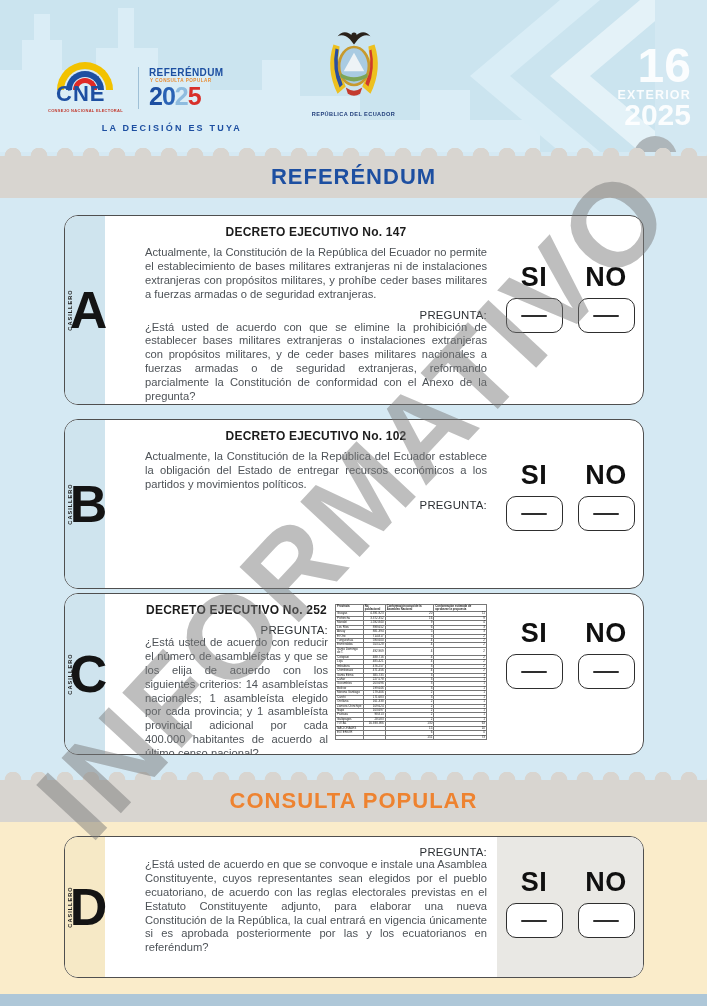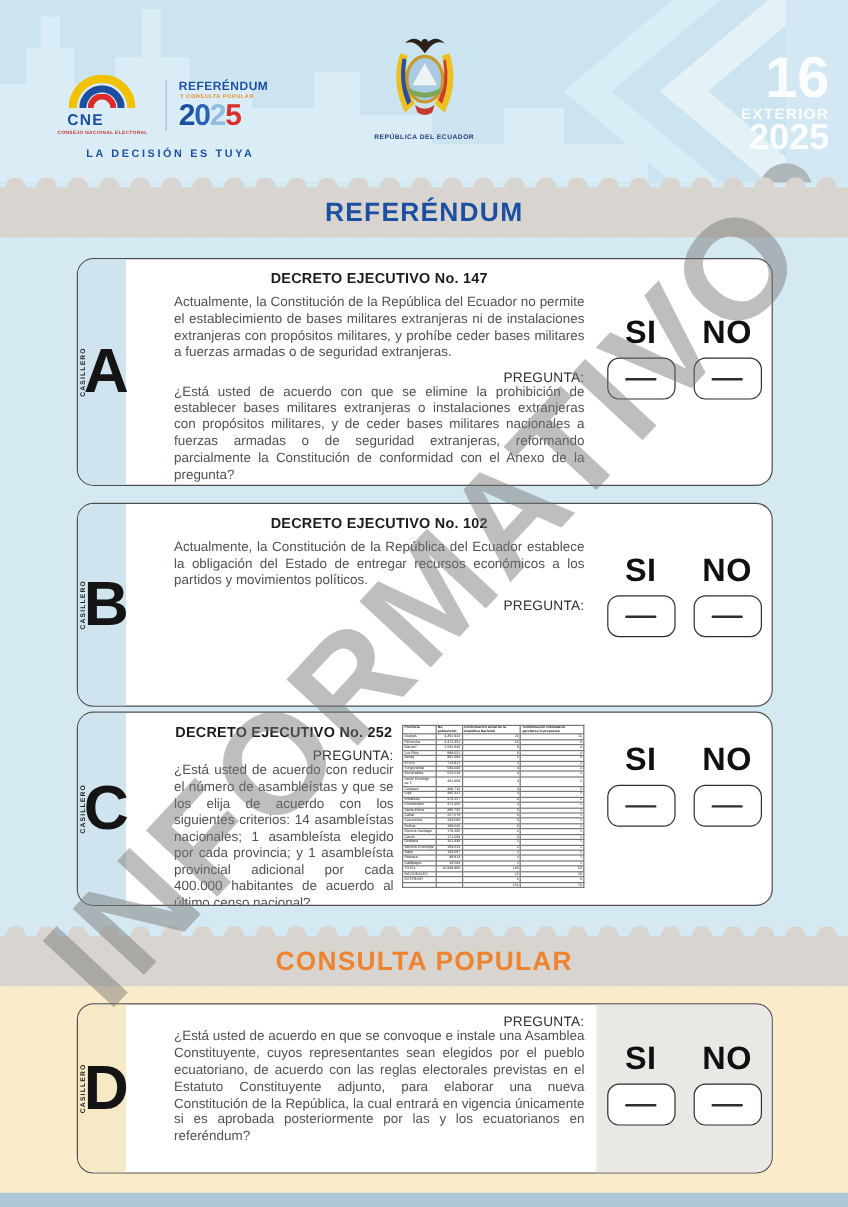--- a/index.html
+++ b/index.html
@@ -9,30 +9,30 @@
 
   
   .hdr { position:absolute; top:0; left:0; width:707px; height:152px; background:#cbe4ef; overflow:hidden; }
   .hdr-bg { position:absolute; top:0; left:0; }
   .cne-block { position:absolute; top:60px; left:42px; display:flex; align-items:center; gap:10px; }
   .cne-logo { position:relative; width:86px; height:56px; }
   .arc { position:absolute; border-bottom:0 !important; }
   .arc1 { left:15px; top:2px; width:56px; height:28px; border:7px solid #f2c200; border-radius:56px 56px 0 0; }
   .arc2 { left:24px; top:11px; width:38px; height:19px; border:6px solid #1d4fa1; border-radius:38px 38px 0 0; }
   .arc3 { left:31px; top:18px; width:24px; height:12px; border:5px solid #e02a27; border-radius:24px 24px 0 0; }
-  .cne-txt { position:absolute; bottom:9px; left:14px; font-size:13px; font-weight:800; color:#1d4fa1; letter-spacing:1px; }
+  .cne-txt { position:absolute; bottom:9px; left:14px; font-size:22px; font-weight:800; color:#1d4fa1; letter-spacing:1px; }
   .cne-sub { position:absolute; bottom:3px; left:6px; font-size:4px; font-weight:700; color:#c23a2e; letter-spacing:.3px; white-space:nowrap; }
   .logo-div { width:1px; height:42px; background:#9fc0d6; }
   .event-logo { display:flex; flex-direction:column; line-height:1; }
   .ev-t { font-size:10px; font-weight:800; color:#1d4fa1; letter-spacing:.4px; }
   .ev-s { font-size:4.6px; font-weight:700; color:#e98b2f; letter-spacing:.5px; margin:1px 0 1px 1px; }
   .ev-year { font-size:25px; font-weight:800; line-height:.9; letter-spacing:-1px; }
   .ev-year .d0 { color:#1d4fa1; } .ev-year .d1 { color:#2a63b5; }
   .ev-year .d2 { color:#8fbcdf; } .ev-year .d3 { color:#d8302a; }
-  .tagline { position:absolute; top:123px; left:42px; width:200px; text-align:center; font-size:9px; font-weight:800; color:#1d4fa1; letter-spacing:2.2px; }
+  .tagline { position:absolute; top:123px; left:42px; width:200px; text-align:right; font-size:9px; font-weight:800; color:#1d4fa1; letter-spacing:2.2px; }
   .coat { position:absolute; top:28px; left:50%; transform:translateX(-50%); width:120px; text-align:center; }
   .coat-label { margin-top:3px; font-size:5.6px; font-weight:800; color:#23407c; letter-spacing:.4px; }
   .date-blk { position:absolute; top:46px; right:16px; text-align:right; color:rgba(255,255,255,.9); line-height:1; }
   .date-day { font-size:48px; font-weight:800; line-height:.85; }
   .date-month { font-size:12.5px; font-weight:800; letter-spacing:1.2px; margin-top:2px; }
   .date-year { font-size:30px; font-weight:800; line-height:.95; }
 
   
   .band { position:absolute; left:0; width:707px; background:#d8d5d0; display:flex; align-items:center; justify-content:center; }
   .band::before { content:""; position:absolute; top:-8px; left:0; right:0; height:8px;

